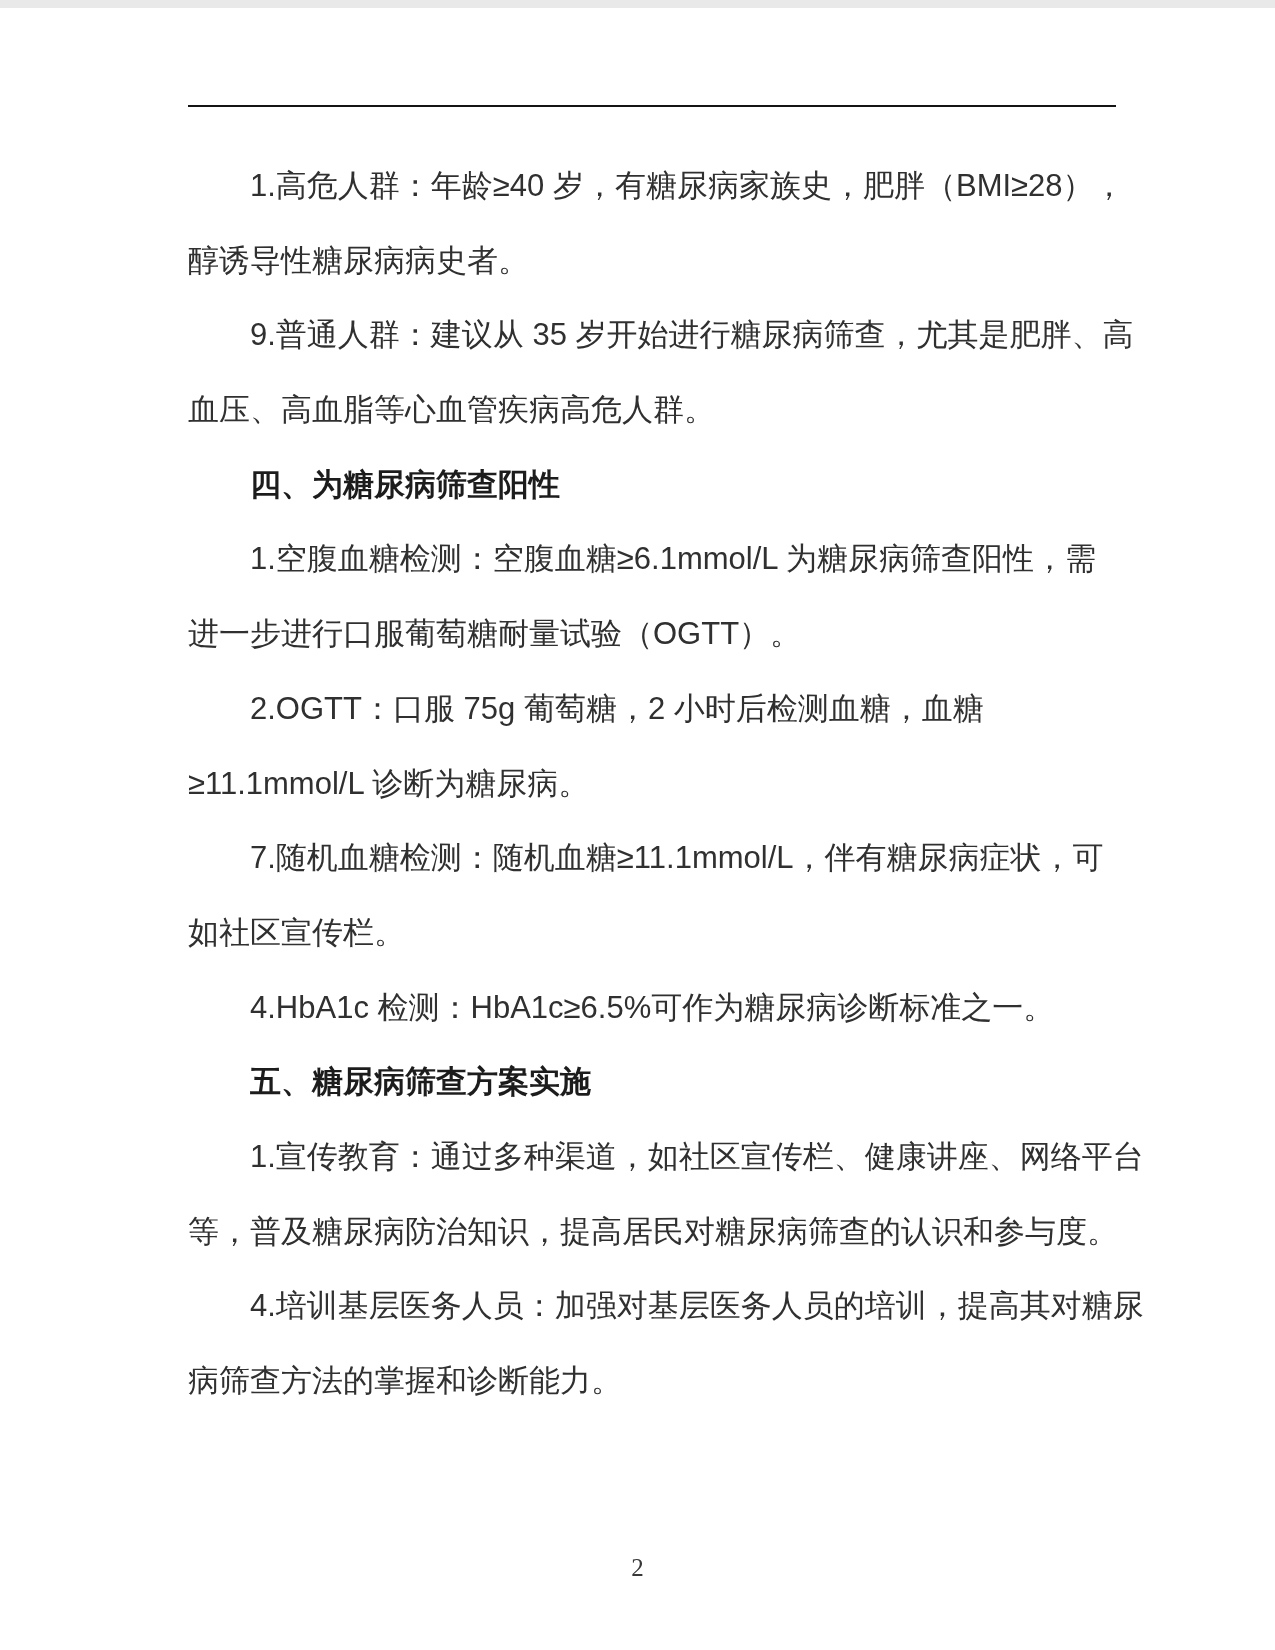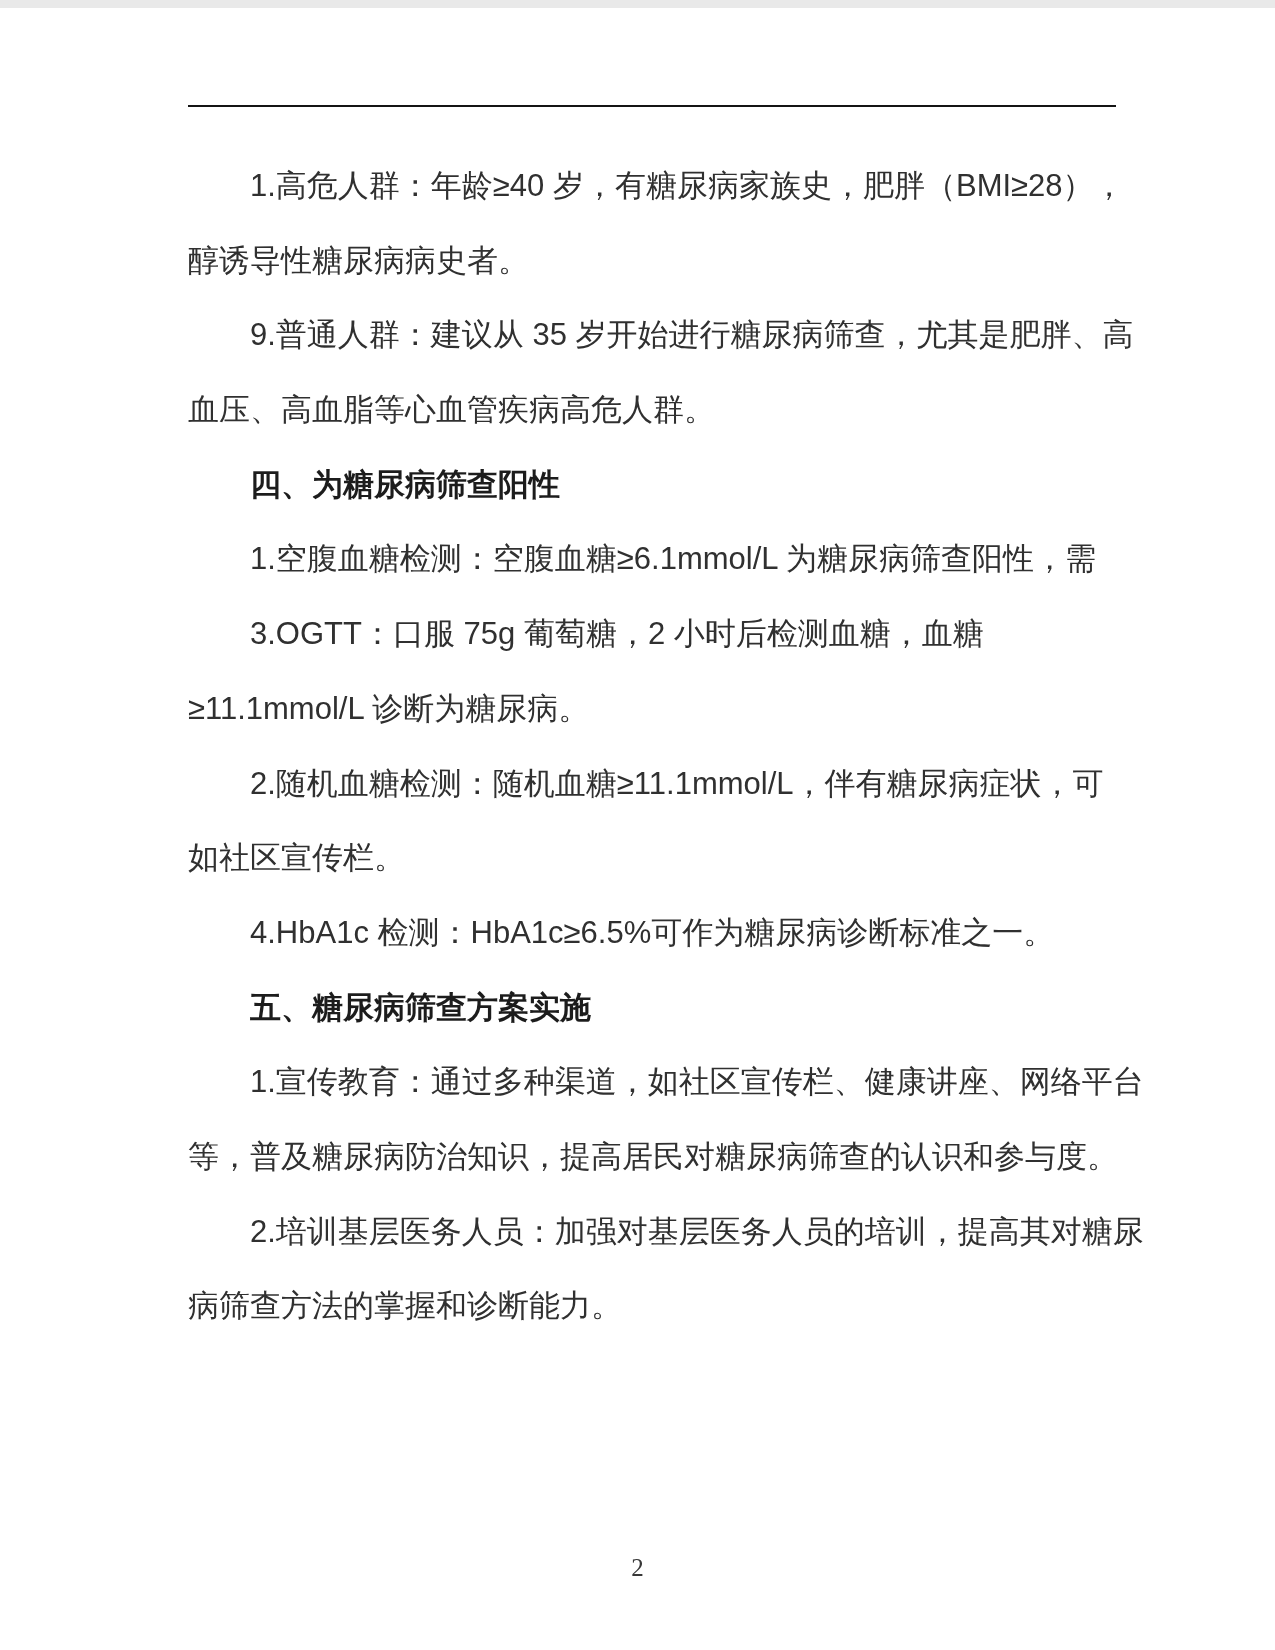--- a/index.html
+++ b/index.html
@@ -68,33 +68,34 @@
 
     <div class="line indent">1.高危人群：年龄≥40 岁，有糖尿病家族史，肥胖（BMI≥28），</div>
     <div class="line">醇诱导性糖尿病病史者。</div>
 
     <div class="line indent">9.普通人群：建议从 35 岁开始进行糖尿病筛查，尤其是肥胖、高</div>
     <div class="line">血压、高血脂等心血管疾病高危人群。</div>
 
     <div class="line heading">四、为糖尿病筛查阳性</div>
 
     <div class="line indent">1.空腹血糖检测：空腹血糖≥6.1mmol/L 为糖尿病筛查阳性，需</div>
+    <div class="line">进一步进行口服葡萄糖耐量试验（OGTT）。</div>
 
-    <div class="line indent">3.OGTT：口服 75g 葡萄糖，2 小时后检测血糖，血糖</div>
+    <div class="line indent">2.OGTT：口服 75g 葡萄糖，2 小时后检测血糖，血糖</div>
     <div class="line">≥11.1mmol/L 诊断为糖尿病。</div>
 
-    <div class="line indent">2.随机血糖检测：随机血糖≥11.1mmol/L，伴有糖尿病症状，可</div>
+    <div class="line indent">7.随机血糖检测：随机血糖≥11.1mmol/L，伴有糖尿病症状，可</div>
     <div class="line">如社区宣传栏。</div>
 
     <div class="line indent">4.HbA1c 检测：HbA1c≥6.5%可作为糖尿病诊断标准之一。</div>
 
     <div class="line heading">五、糖尿病筛查方案实施</div>
 
     <div class="line indent">1.宣传教育：通过多种渠道，如社区宣传栏、健康讲座、网络平台</div>
     <div class="line">等，普及糖尿病防治知识，提高居民对糖尿病筛查的认识和参与度。</div>
 
-    <div class="line indent">2.培训基层医务人员：加强对基层医务人员的培训，提高其对糖尿</div>
+    <div class="line indent">4.培训基层医务人员：加强对基层医务人员的培训，提高其对糖尿</div>
     <div class="line">病筛查方法的掌握和诊断能力。</div>
   </div>
 
   <div class="page-number">2</div>
 
 </div>
 
 </body></html>

